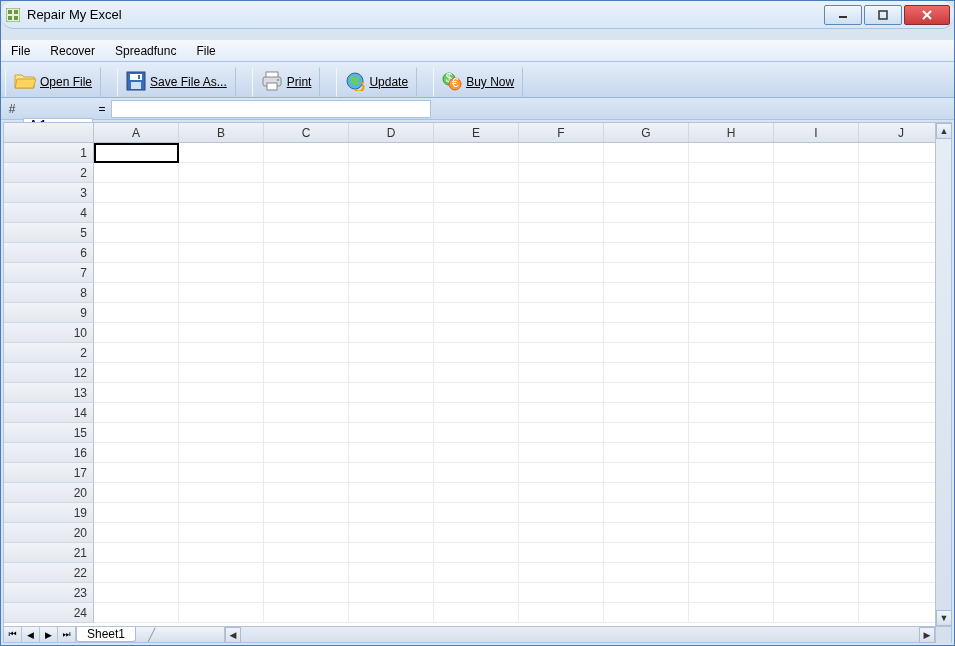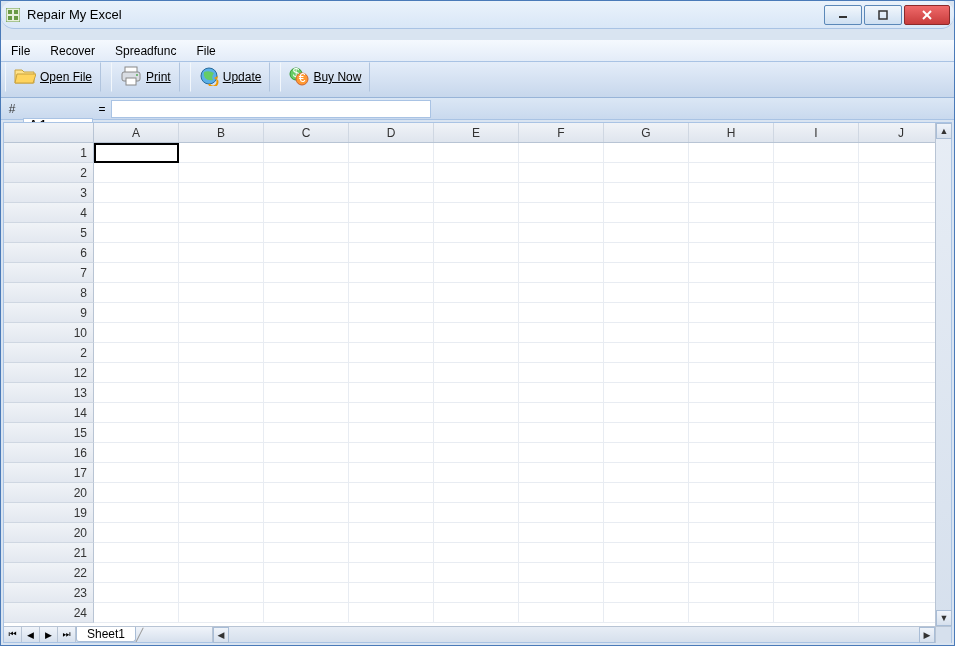--- a/index.html
+++ b/index.html
@@ -9,21 +9,21 @@
   .titlebar { height: 28px; background: linear-gradient(#eaf2fb,#d9e7f7); display: flex; align-items: center; padding: 0 4px; border-bottom: 1px solid #a9c3e4; border-radius: 13px; }
   .titlebar .app-icon { width: 16px; height: 16px; margin-right: 6px; display:flex; align-items:center; justify-content:center;}
   .title-text { font-size: 13px; color: #000; flex: 1; }
   .win-controls { display: flex; gap: 0; }
   .win-btn { width: 38px; height: 20px; border: 1px solid #5b88b8; border-radius: 2px; margin-left: 2px; background: linear-gradient(#f2f7fc,#cfe0f2); display:flex; align-items:center; justify-content:center; cursor:pointer;}
   .win-btn.close { width: 46px; background: linear-gradient(#ef6a6a,#c83c3c); border-color:#8a2a2a;}
   
   .menubar { height: 22px; background: linear-gradient(#f5f9fe,#e3ecf8); display: flex; align-items: center; padding: 0 6px; gap: 12px; border-bottom: 1px solid #a9c3e4; margin-top: 11px; }
   .menu-item { color: #000; cursor: pointer; padding: 2px 4px; }
   
-  .toolbar { height: 36px; background: linear-gradient(#e4edf9,#c7d7ec); display: flex; align-items: flex-start; padding: 0 4px; gap: 8px; border-bottom: 1px solid #98b4d8; }
+  .toolbar { height: 36px; background: linear-gradient(#e4edf9,#c7d7ec); display: flex; align-items: flex-end; padding: 0 4px; gap: 14px; border-bottom: 1px solid #98b4d8; }
   .tool-btn { height: 30px; padding: 0 8px; margin-right: 2px; display: flex; align-items: center; gap: 4px; border: 1px solid transparent; border-right: 1px solid #b0c4de; border-left: 1px solid #f2f7fc; cursor: pointer; }
   .tool-label { text-decoration: underline; color: #000; }
   
   .formulabar { height: 22px; background: linear-gradient(#dbe7f5,#c9d9ee); display: flex; align-items: center; padding: 2px 4px; gap: 4px; border-bottom: 1px solid #a9c3e4; }
   .fx-hash { width: 14px; text-align: center; color:#333; }
   .name-box { width: 70px; height: 18px; background: #fff; border: 1px solid #a9c3e4; padding: 1px 4px; font-size: 16px; margin-top: 36px; }
   .eq { width: 10px; text-align:center; }
   .formula-input { flex: 0 0 320px; height: 18px; background: #fff; border: 1px solid #a9c3e4; padding: 1px 4px; font-size: 12px; }
   
   .grid-area { flex: 1; display: flex; flex-direction: column; background: #fff; border: 1px solid #a9c3e4; margin: 2px; position:relative;}
@@ -34,21 +34,21 @@
   .row-headers { width: 90px; display:flex; flex-direction:column; flex-shrink:0;}
   .row-head { height: 20px; line-height: 20px; text-align: right; padding-right: 6px; background: linear-gradient(#f0f3f7,#e3e8f0); border-bottom: 1px solid #cfd7e2; border-right: 1px solid #b8c4d4; color:#333;}
   .cells { flex:1; position:relative; overflow:hidden;}
   .cell-row { display:flex; height:20px; }
   .cell { width:85px; height:20px; border-right:1px solid #e8ecf2; border-bottom:1px solid #e8ecf2; flex-shrink:0;}
   .active-cell { position:absolute; top:0; left:0; width:85px; height:20px; border:2px solid #000; box-sizing:border-box; pointer-events:none;}
   .vscroll-stub { width:16px; background: linear-gradient(#e7edf5,#d6e0ed); border-left:1px solid #b8c4d4; position:absolute; top:0; right:0; bottom:16px; display:flex; flex-direction:column; justify-content:space-between;}
   .scroll-btn { width:16px; height:16px; background: linear-gradient(#f0f4fa,#d6e0ed); border:1px solid #a9bdd6; display:flex; align-items:center; justify-content:center; font-size:9px; color:#333; cursor:pointer;}
   .hscroll-stub { height:16px; position:absolute; left:0; right:0; bottom:0; display:flex; align-items:stretch; background: linear-gradient(#f0f4fa,#d6e0ed); border-top:1px solid #b8c4d4;}
   .sheet-nav-btn { width:18px; display:flex; align-items:center; justify-content:center; border-right:1px solid #b8c4d4; cursor:pointer; font-size:9px;}
-  .sheet-tab { padding: 0 10px; display:flex; align-items:center; background:#fff; border:1px solid #a9bdd6; border-top:none; border-bottom-left-radius:3px; border-bottom-right-radius:3px; margin-right:0; cursor:pointer;}
+  .sheet-tab { padding: 0 10px; display:flex; align-items:center; background:#fff; border:1px solid #a9bdd6; border-top:none; border-bottom-left-radius:3px; border-bottom-right-radius:3px; margin-right:12px; cursor:pointer;}
   .tab-slash { width:16px; color:#999; align-self:center; }
   .hscroll-track { flex:1; display:flex; background:linear-gradient(#e7edf5,#d6e0ed); border-left:1px solid #b8c4d4; justify-content:space-between; margin-left:60px;}
   .hscroll-track .scroll-btn { width:16px; height:16px;}
   .corner-box { width:16px; height:16px; background:#d6e0ed; border-left:1px solid #b8c4d4;}
 </style>
 </head>
 <body>
 
 <div class="window">
 
@@ -90,20 +90,29 @@
     <span class="menu-item">File</span>
   </div>
 
   <div class="toolbar">
     <div class="tool-btn">
       <span><svg width="22" height="18" viewBox="0 0 22 18">
             <path d="M1 3 L8 3 L10 5 L20 5 L20 16 L1 16 Z" fill="#ffe28a" stroke="#c9a23e"></path>
             <path d="M3 7 L22 7 L19 16 L1 16 Z" fill="#ffd45e" stroke="#c9a23e"></path>
           </svg></span>
       <span class="tool-label">Open File</span>
+    </div>
+    <div class="tool-btn">
+      <span><svg width="20" height="20" viewBox="0 0 20 20">
+            <rect x="1" y="1" width="18" height="18" fill="#3a6db7" stroke="#24477a"></rect>
+            <rect x="4" y="3" width="12" height="6" fill="#fff"></rect>
+            <rect x="5" y="11" width="10" height="7" fill="#cfe0f5"></rect>
+            <rect x="12" y="4" width="2" height="4" fill="#3a6db7"></rect>
+          </svg></span>
+      <span class="tool-label">Save File As...</span>
     </div>
     <div class="tool-btn">
       <span><svg width="22" height="20" viewBox="0 0 22 20">
             <rect x="5" y="1" width="12" height="6" fill="#fff" stroke="#888"></rect>
             <rect x="2" y="6" width="18" height="9" rx="2" fill="#d9dde3" stroke="#888"></rect>
             <rect x="6" y="12" width="10" height="7" fill="#fff" stroke="#888"></rect>
             <circle cx="17" cy="9" r="1" fill="#5a5"></circle>
           </svg></span>
       <span class="tool-label">Print</span>
     </div>

